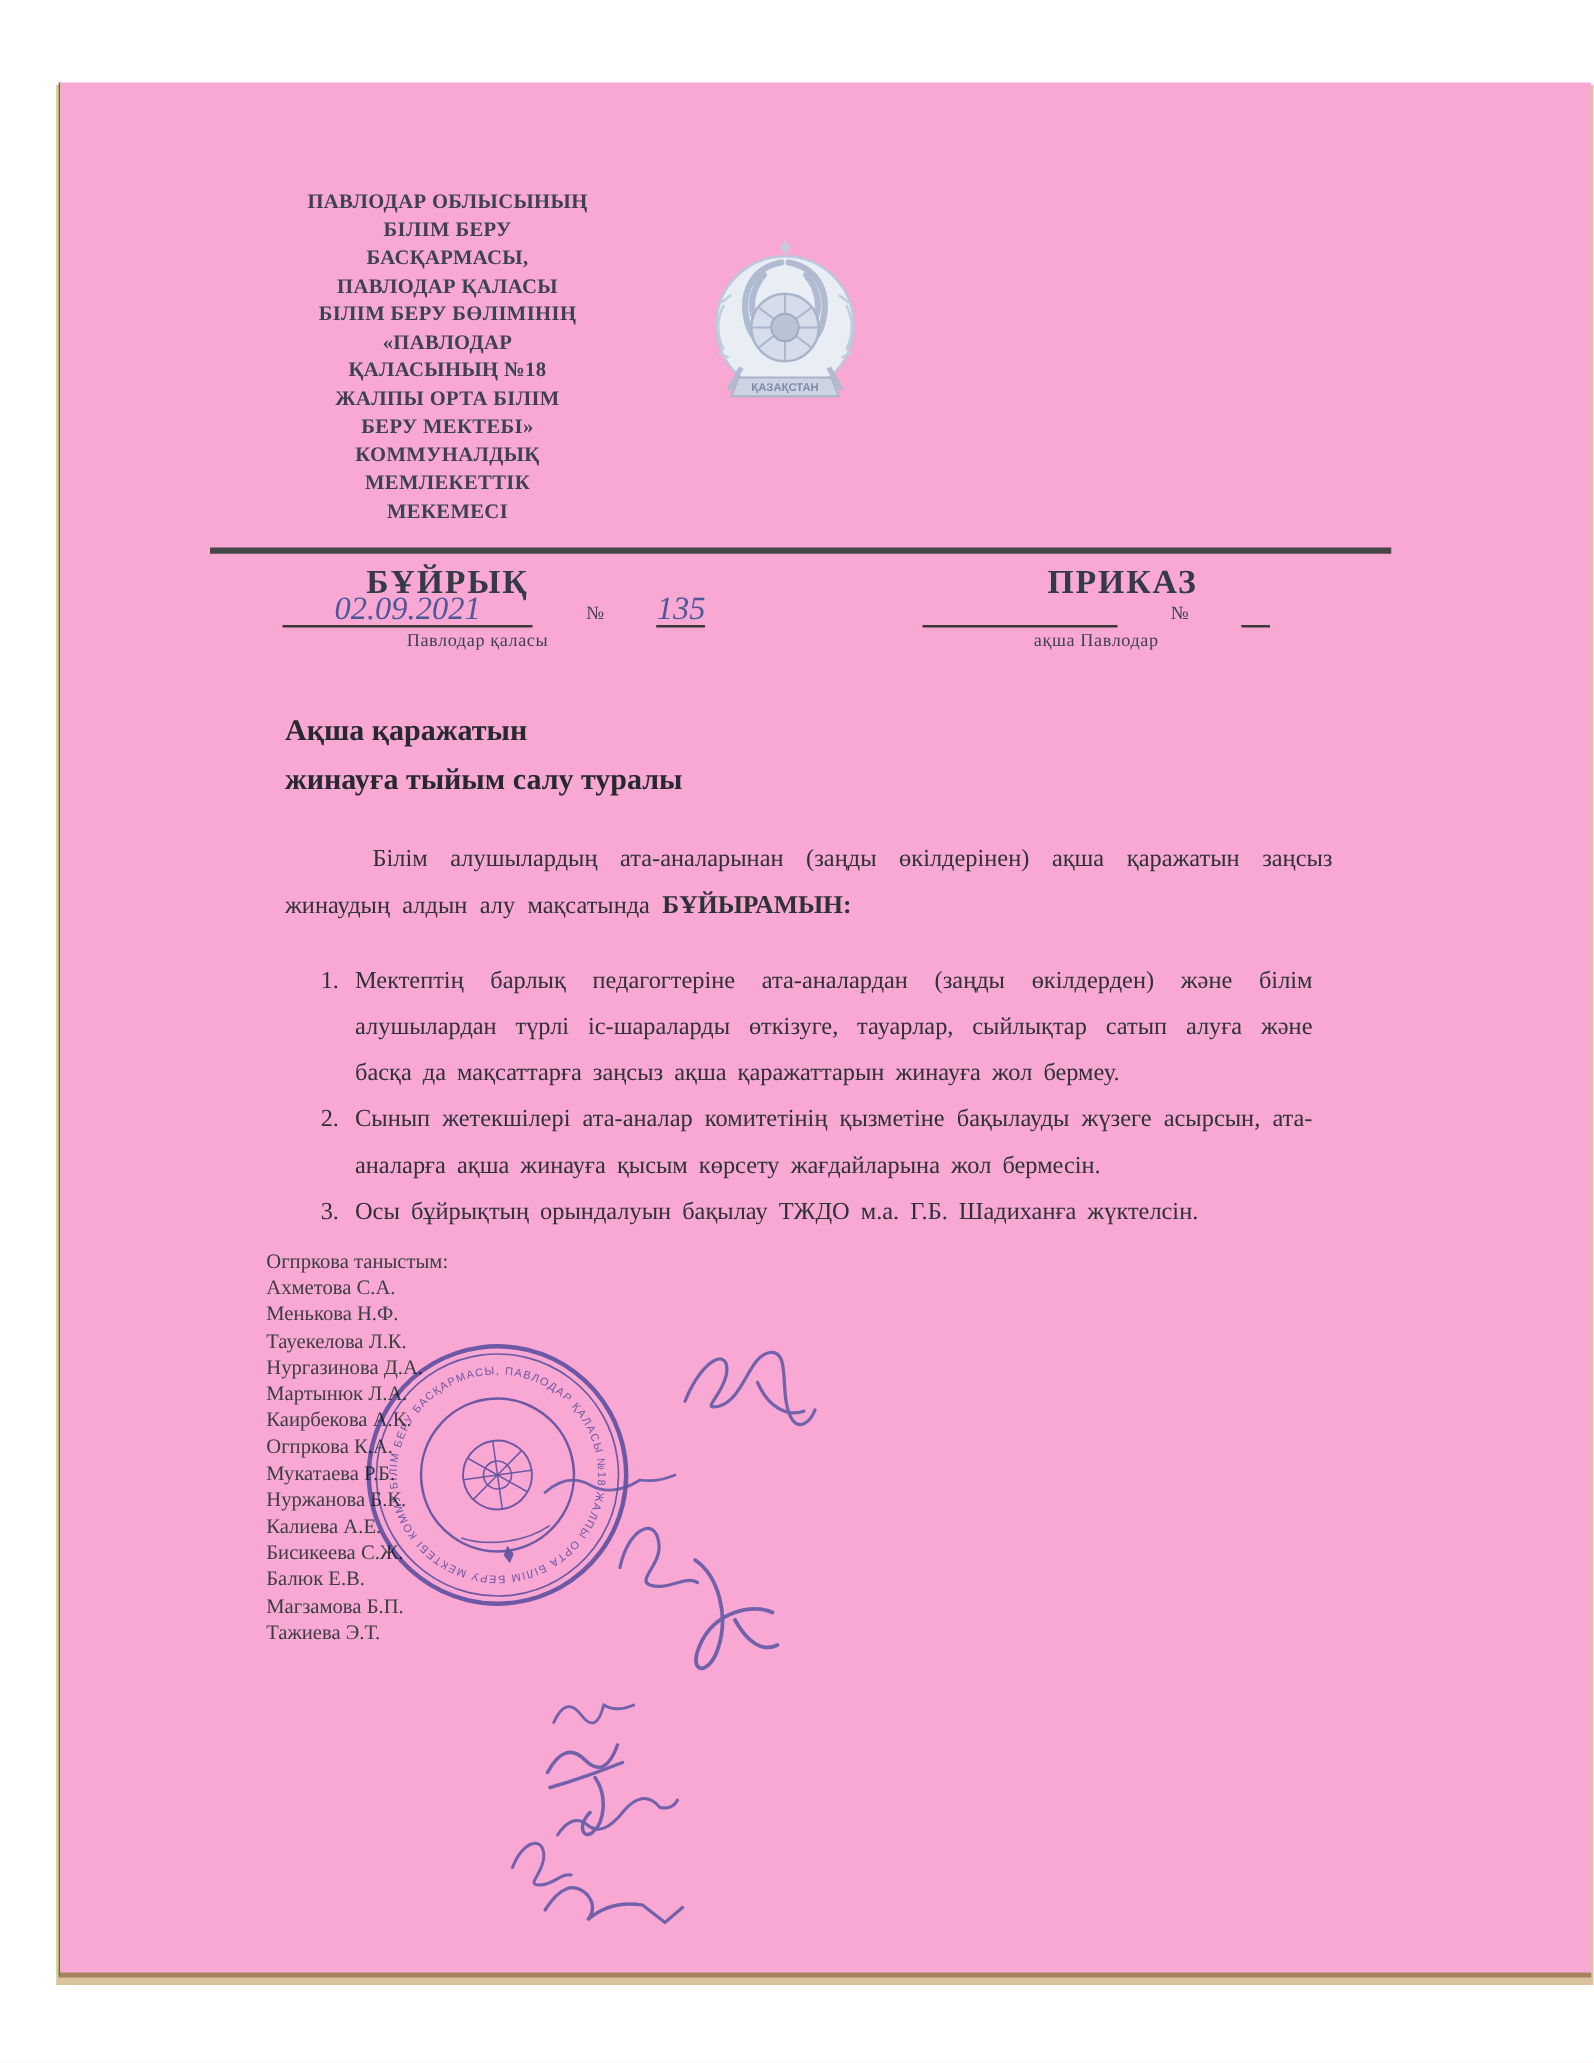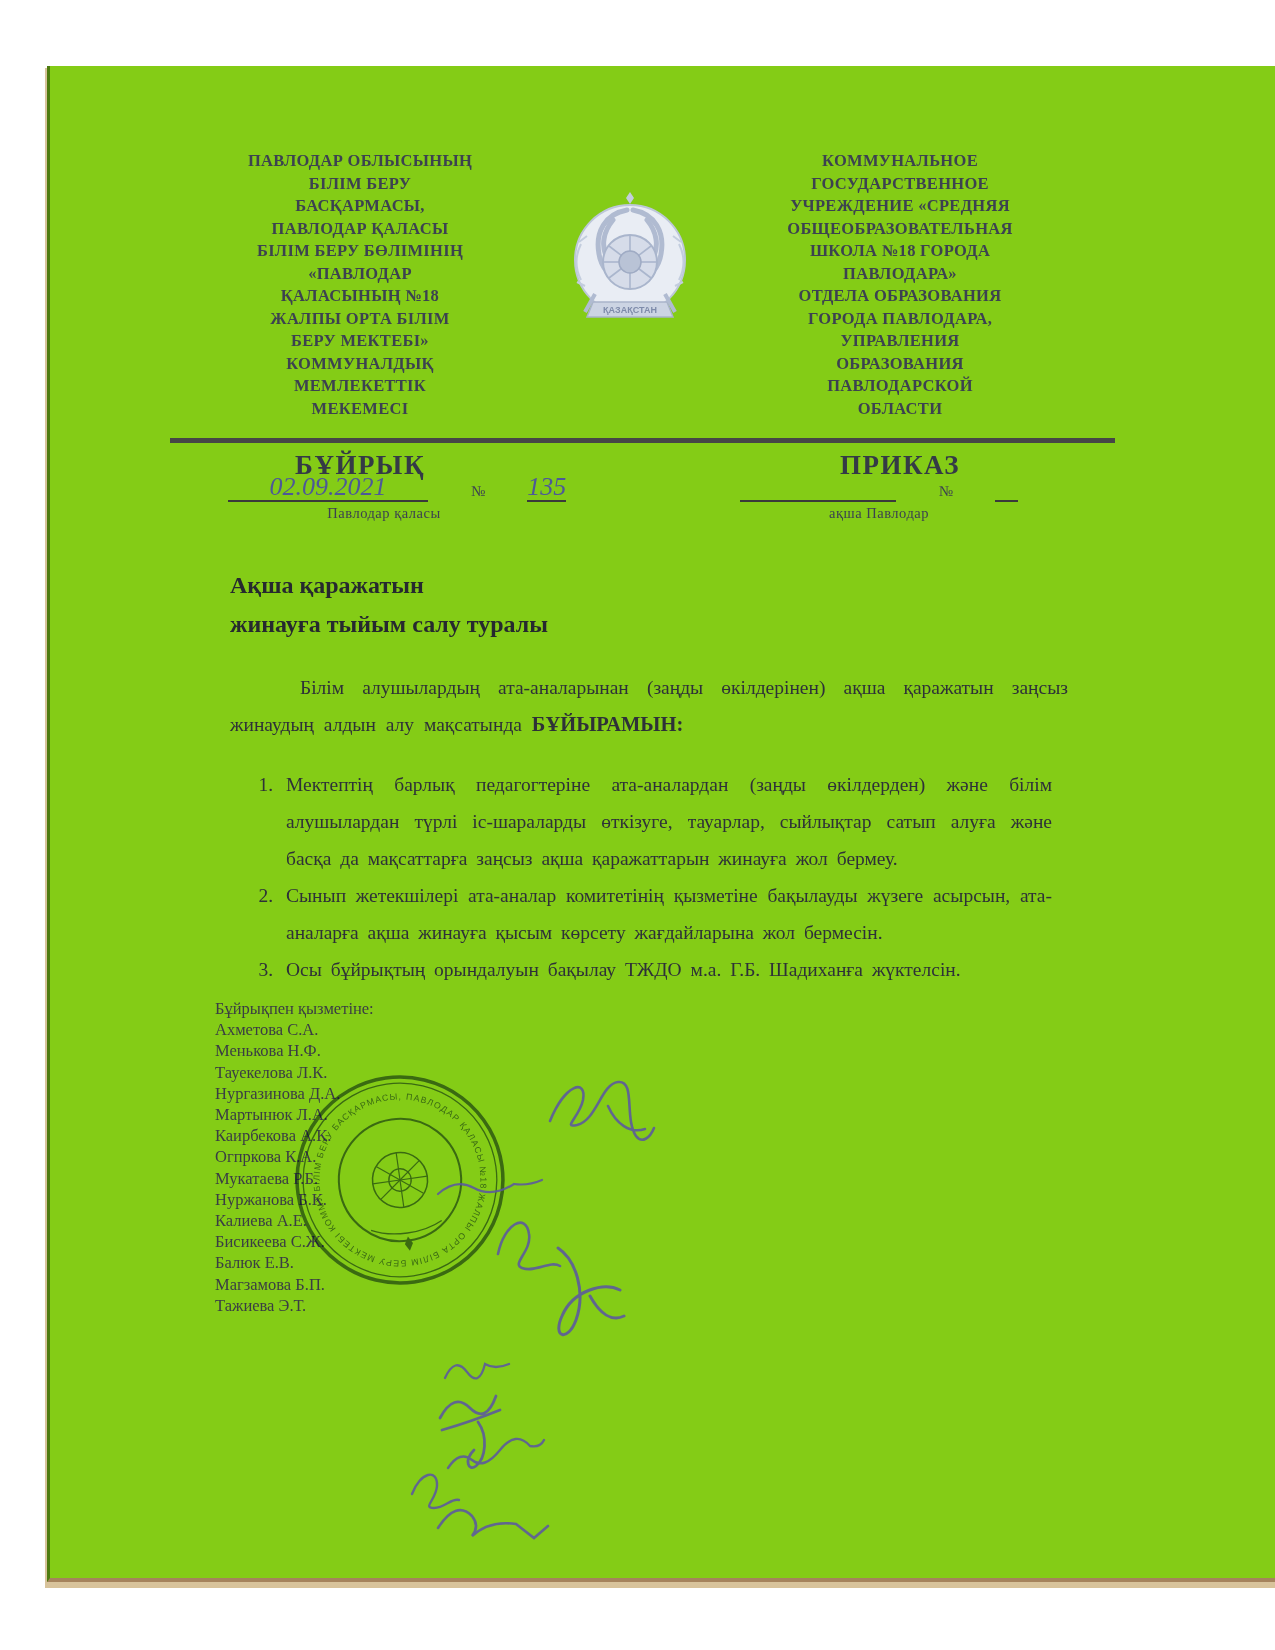--- a/index.html
+++ b/index.html
@@ -1,19 +1,19 @@
 <!DOCTYPE html>
 <html><head>
 <meta charset="utf-8">
 <style>
   html,body{margin:0;padding:0;background:#ffffff;}
   .screenshot{position:relative;width:1275px;height:1650px;background:#ffffff;overflow:hidden;
     font-family:"Liberation Serif", serif;color:#2e3138;}
-  .paper{position:absolute;left:47px;top:66px;width:1225px;height:1512px;background:#84cc16;
-    border-left:3px solid #4d7c0f;border-bottom:4px solid #a5835c;box-shadow:0 4px 0 2px #d8c39b;}
+  .paper{position:absolute;left:47px;top:66px;width:1225px;height:1512px;background:#f9a8d4;
+    border-left:1px solid #4d7c0f;border-bottom:4px solid #a5835c;box-shadow:0 4px 0 2px #d8c39b;}
 
   
   .org{position:absolute;width:330px;text-align:center;font-weight:bold;font-size:16.5px;
     line-height:22.5px;color:#3c4250;white-space:pre-line;letter-spacing:0.3px;}
   .org-left{left:145px;top:84px;}
   .org-right{left:685px;top:84px;}
   .emblem{position:absolute;left:505px;top:118px;width:150px;height:158px;}
 
   .divider{position:absolute;left:120px;top:372px;width:945px;height:5px;background:#464646;}
 
@@ -95,32 +95,20 @@
         <line x1="75" y1="78" x2="49" y2="78"></line>
           <line x1="75" y1="78" x2="54" y2="62"></line>
       </g>
       <circle cx="75" cy="78" r="11" fill="#b9c3d6" stroke="#9fabc4" stroke-width="1.5"></circle>
       <path d="M71 14 l4 -6 4 6 -4 6 z" fill="#c3cdde"></path>
       <path d="M38 118 L112 118 L118 133 L32 133 Z" fill="#ccd4e3" stroke="#a9b4ca" stroke-width="1.5"></path>
       <text x="75" y="129" text-anchor="middle" font-size="9" font-family="Liberation Sans, sans-serif" font-weight="bold" fill="#7e8baa">ҚАЗАҚСТАН</text>
       <path d="M40 110 l-10 18 M110 110 l10 18" stroke="#b0bbd1" stroke-width="4" fill="none"></path>
     </svg>
 
-    <div class="org org-right">КОММУНАЛЬНОЕ
-ГОСУДАРСТВЕННОЕ
-УЧРЕЖДЕНИЕ «СРЕДНЯЯ
-ОБЩЕОБРАЗОВАТЕЛЬНАЯ
-ШКОЛА №18 ГОРОДА
-ПАВЛОДАРА»
-ОТДЕЛА ОБРАЗОВАНИЯ
-ГОРОДА ПАВЛОДАРА,
-УПРАВЛЕНИЯ
-ОБРАЗОВАНИЯ
-ПАВЛОДАРСКОЙ
-ОБЛАСТИ</div>
 
     <div class="divider"></div>
 
     <div class="order-heading heading-ru">ПРИКАЗ</div>
     <div class="order-heading heading-kk">БҰЙРЫҚ</div>
 
     <div class="meta-left">
       <div class="meta-line">
         <div class="hw hw-date">02.09.2021</div>
         <div class="num-label">№</div>
@@ -143,21 +131,21 @@
 жинауға тыйым салу туралы</div>
       <div class="intro">
         <span>Білім алушылардың ата-аналарынан (заңды өкілдерінен) ақша қаражатын заңсыз жинаудың алдын алу мақсатында </span><b>БҰЙЫРАМЫН:</b>
       </div>
       <ol class="order-items">
         <li>Мектептің барлық педагогтеріне ата-аналардан (заңды өкілдерден) және білім алушылардан түрлі іс-шараларды өткізуге, тауарлар, сыйлықтар сатып алуға және басқа да мақсаттарға заңсыз ақша қаражаттарын жинауға жол бермеу.</li>
         <li>Сынып жетекшілері ата-аналар комитетінің қызметіне бақылауды жүзеге асырсын, ата-аналарға ақша жинауға қысым көрсету жағдайларына жол бермесін.</li>
         <li>Осы бұйрықтың орындалуын бақылау ТЖДО м.а. Г.Б. Шадиханға жүктелсін.</li>
       </ol>
       <div class="ack">
-        <div>Бұйрықпен қызметіне:</div>
+        <div>Огпркова таныстым:</div>
         <div class="ack-names">Ахметова С.А.
 Менькова Н.Ф.
 Тауекелова Л.К.
 Нургазинова Д.А.
 Мартынюк Л.А.
 Каирбекова А.К.
 Огпркова К.А.
 Мукатаева Р.Б.
 Нуржанова Б.К.
 Калиева А.Е.

